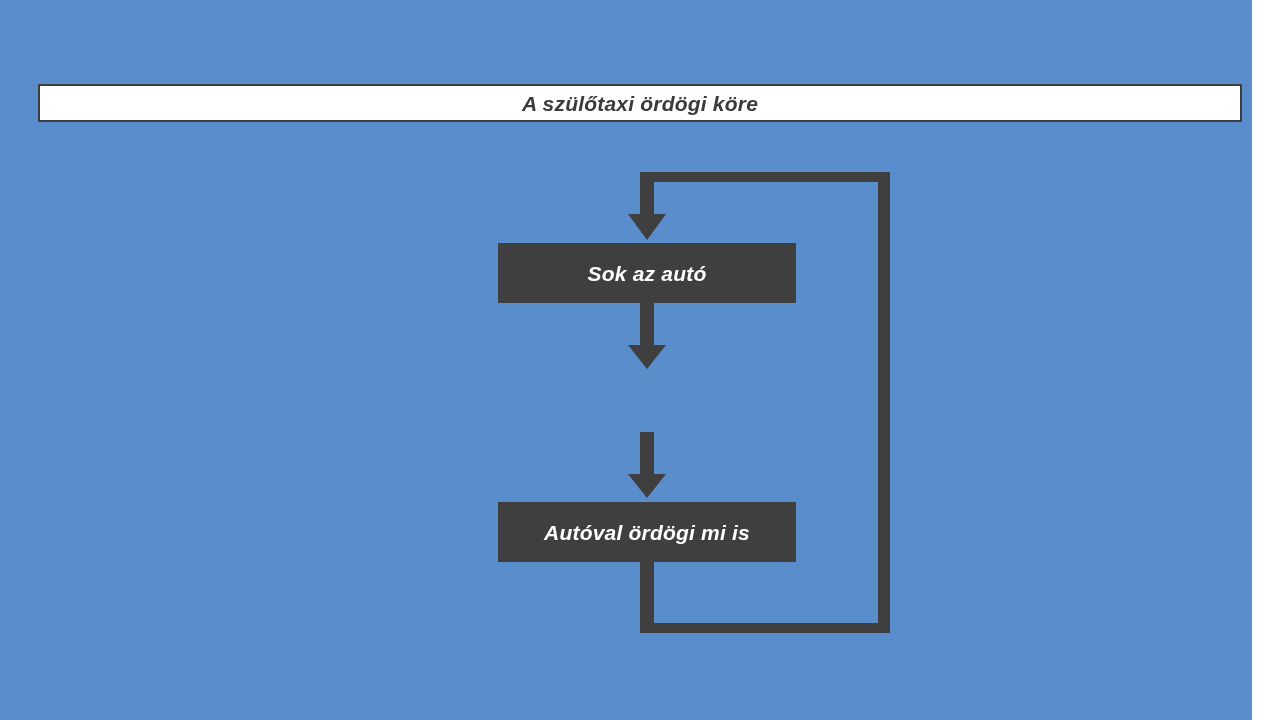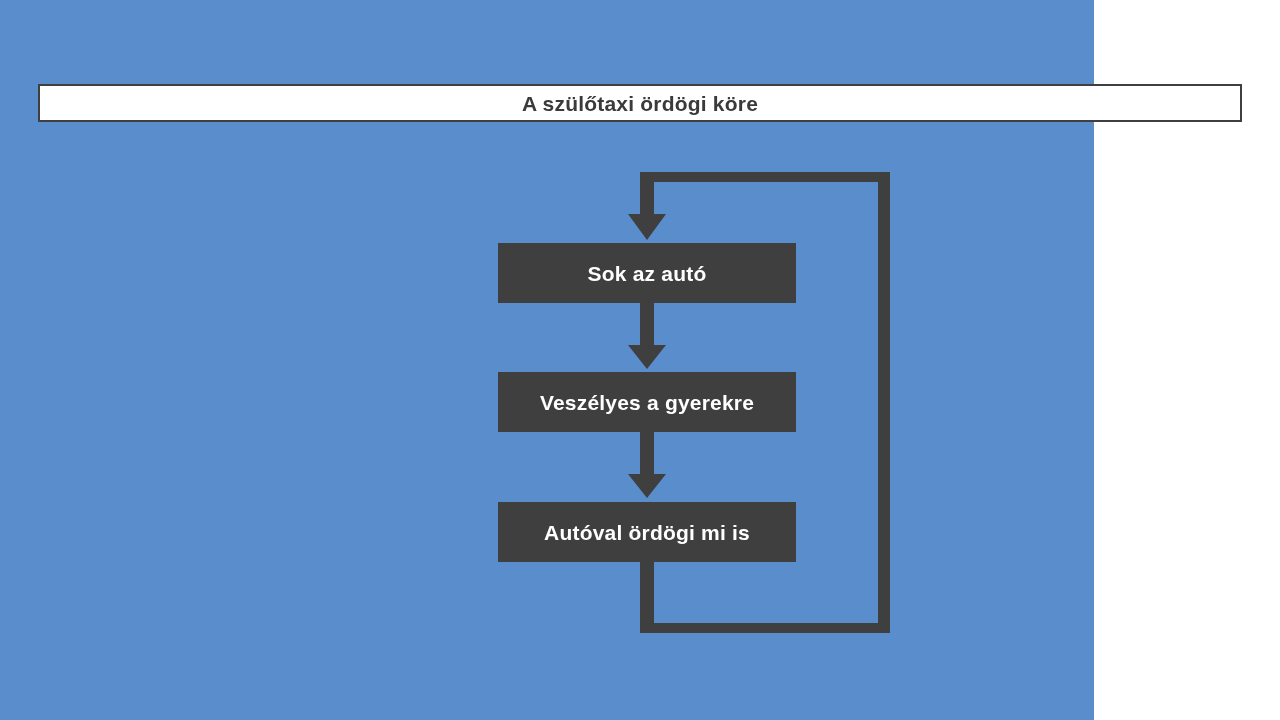--- a/index.html
+++ b/index.html
@@ -7,23 +7,24 @@
     padding: 0;
   }
   body {
     width: 1280px;
     height: 720px;
     overflow: hidden;
     font-family: "Liberation Sans", sans-serif;
   }
   #slide {
     position: relative;
-    width: 1094px;
+    width: 1252px;
     height: 720px;
     background: #5a8dcb;
+    font-style: italic;
   }
 
   
   #title-bar {
     position: absolute;
     left: 38px;
     top: 84px;
     width: 1204px;
     height: 38px;
     background: #ffffff;
@@ -117,22 +118,19 @@
 
         <rect x="624" y="172" width="14" height="48" fill="#3f3f3f"></rect>
         <polygon points="612,214 650,214 631,240" fill="#3f3f3f"></polygon>
       </g>
     </svg>
 
     <div id="node-0" class="node-box">
       <span class="node-label">Sok az autó</span>
     </div>
 
-    <div id="node-1" class="node-box">
-      <span class="node-label">Veszélyes a gyerekre</span>
-    </div>
 
     <div id="node-2" class="node-box">
       <span class="node-label">Autóval ördögi mi is</span>
     </div>
 
   </div>
 </div>
 
 </body></html>

